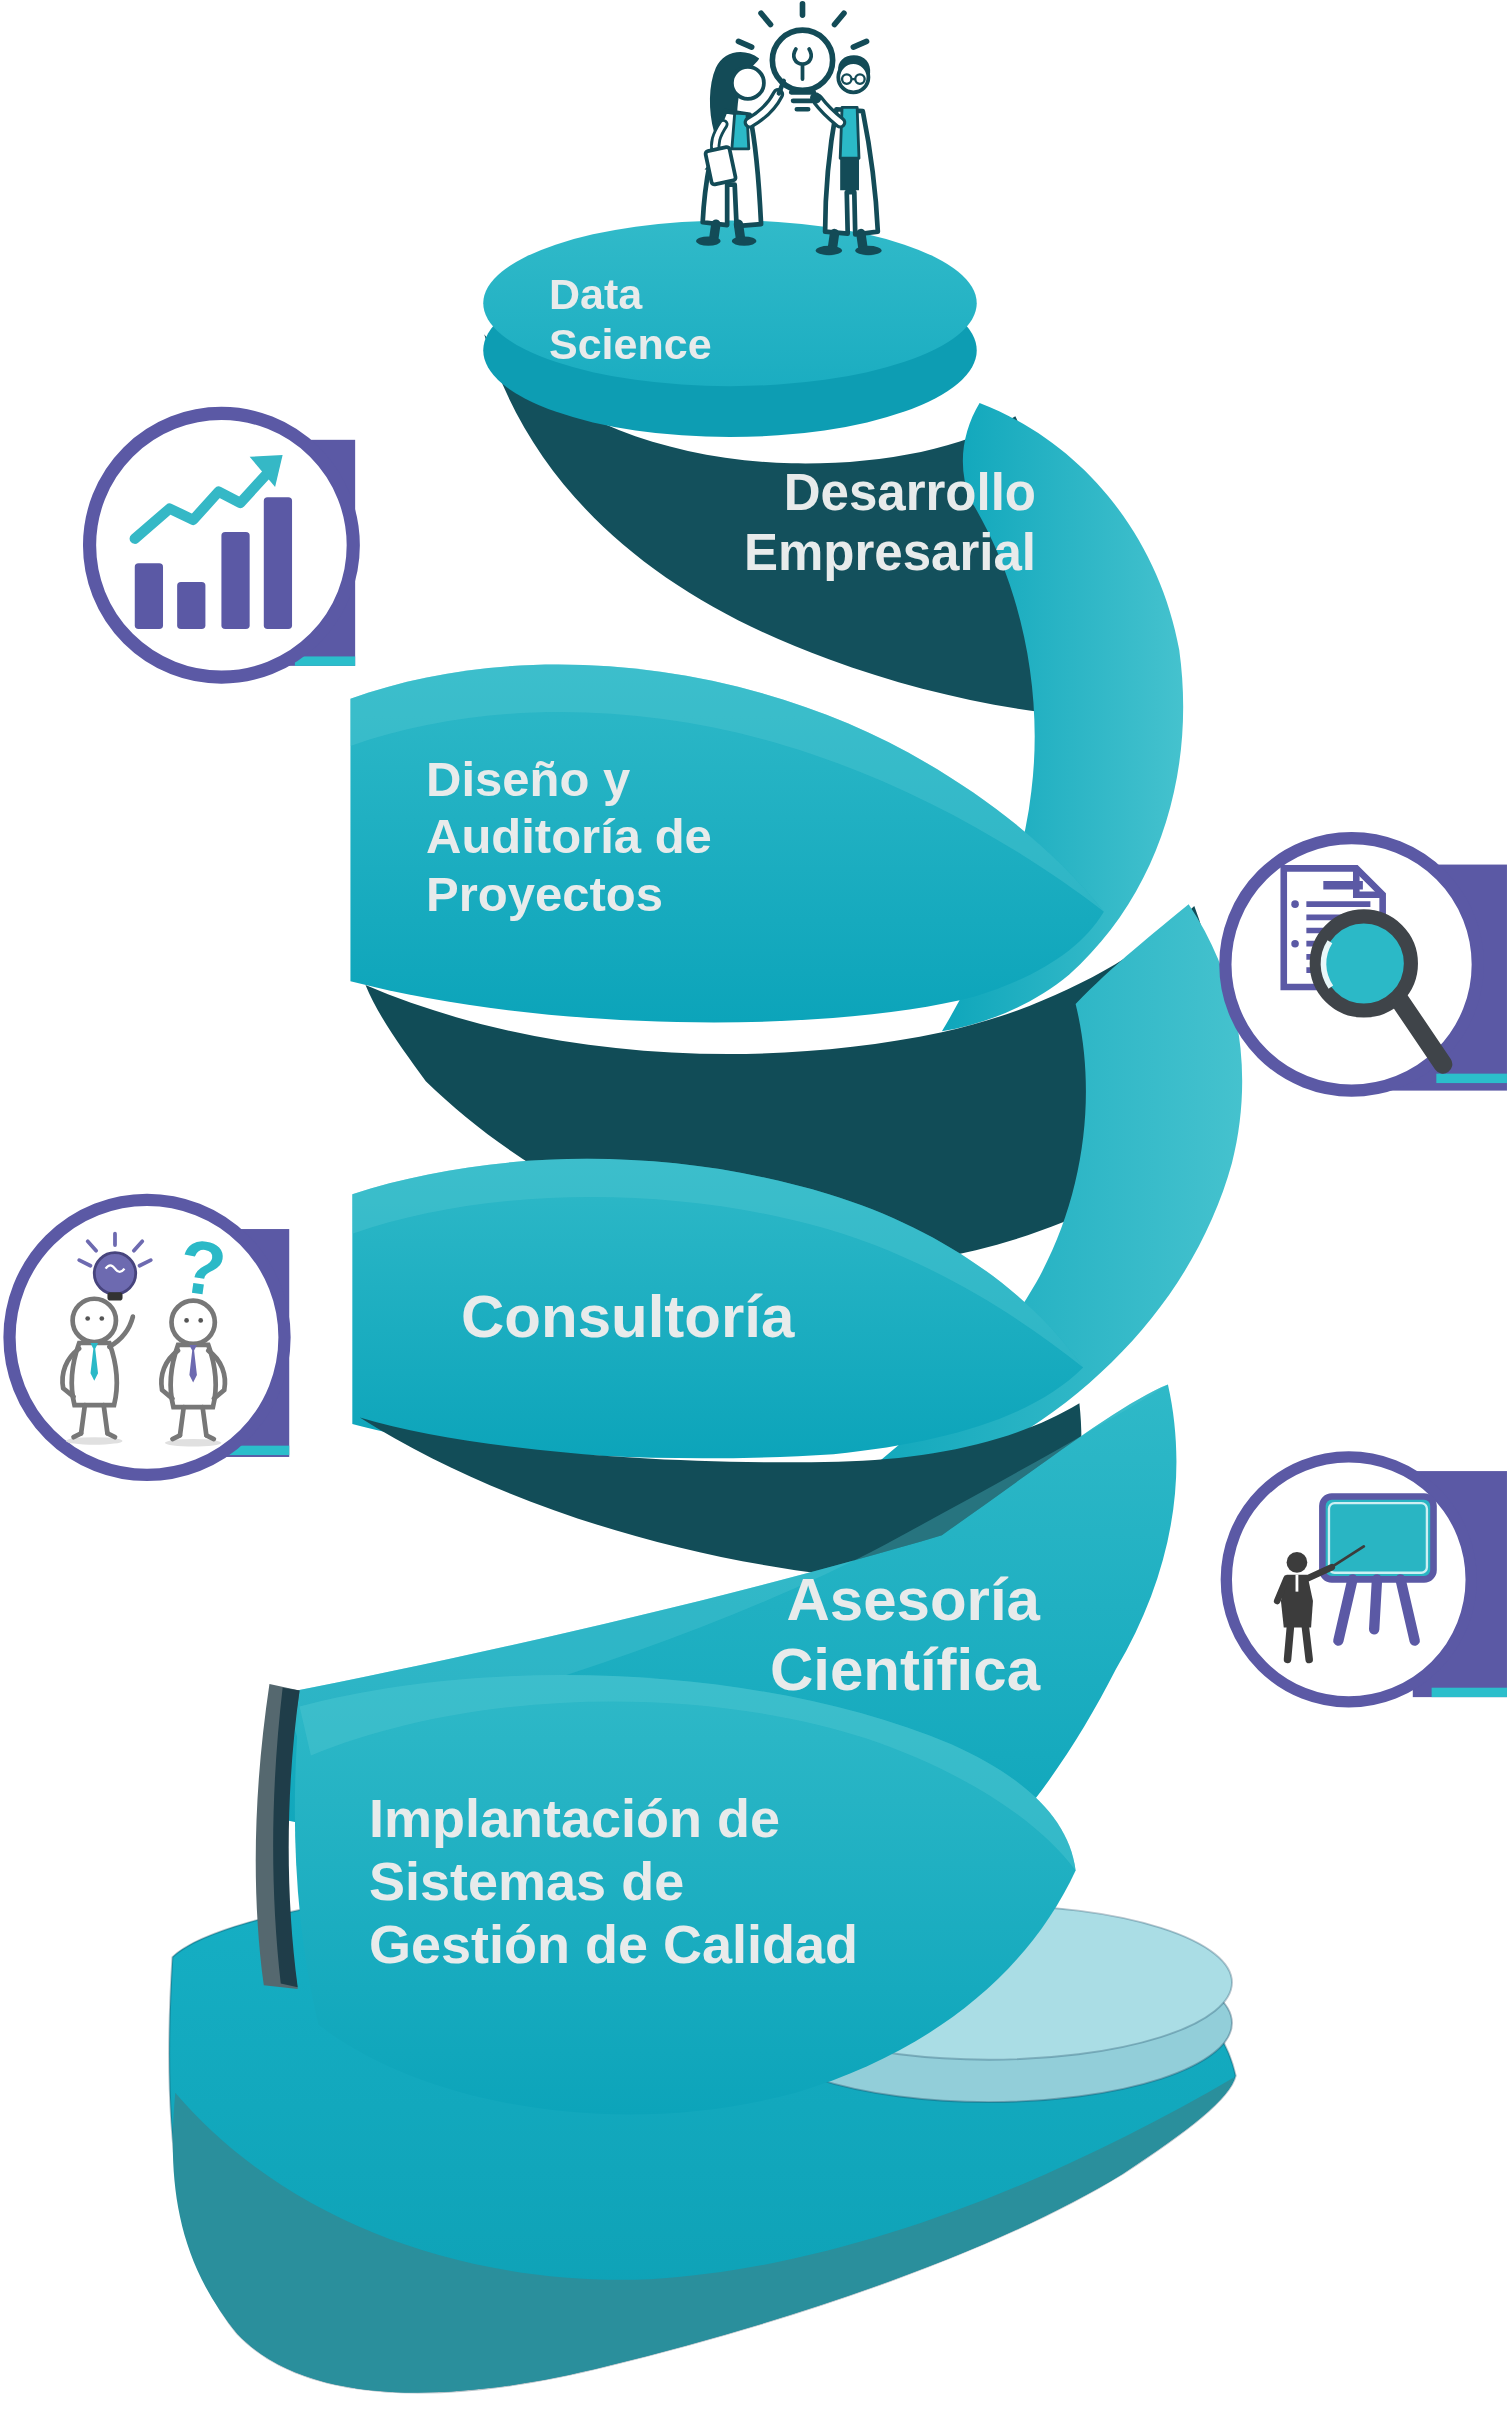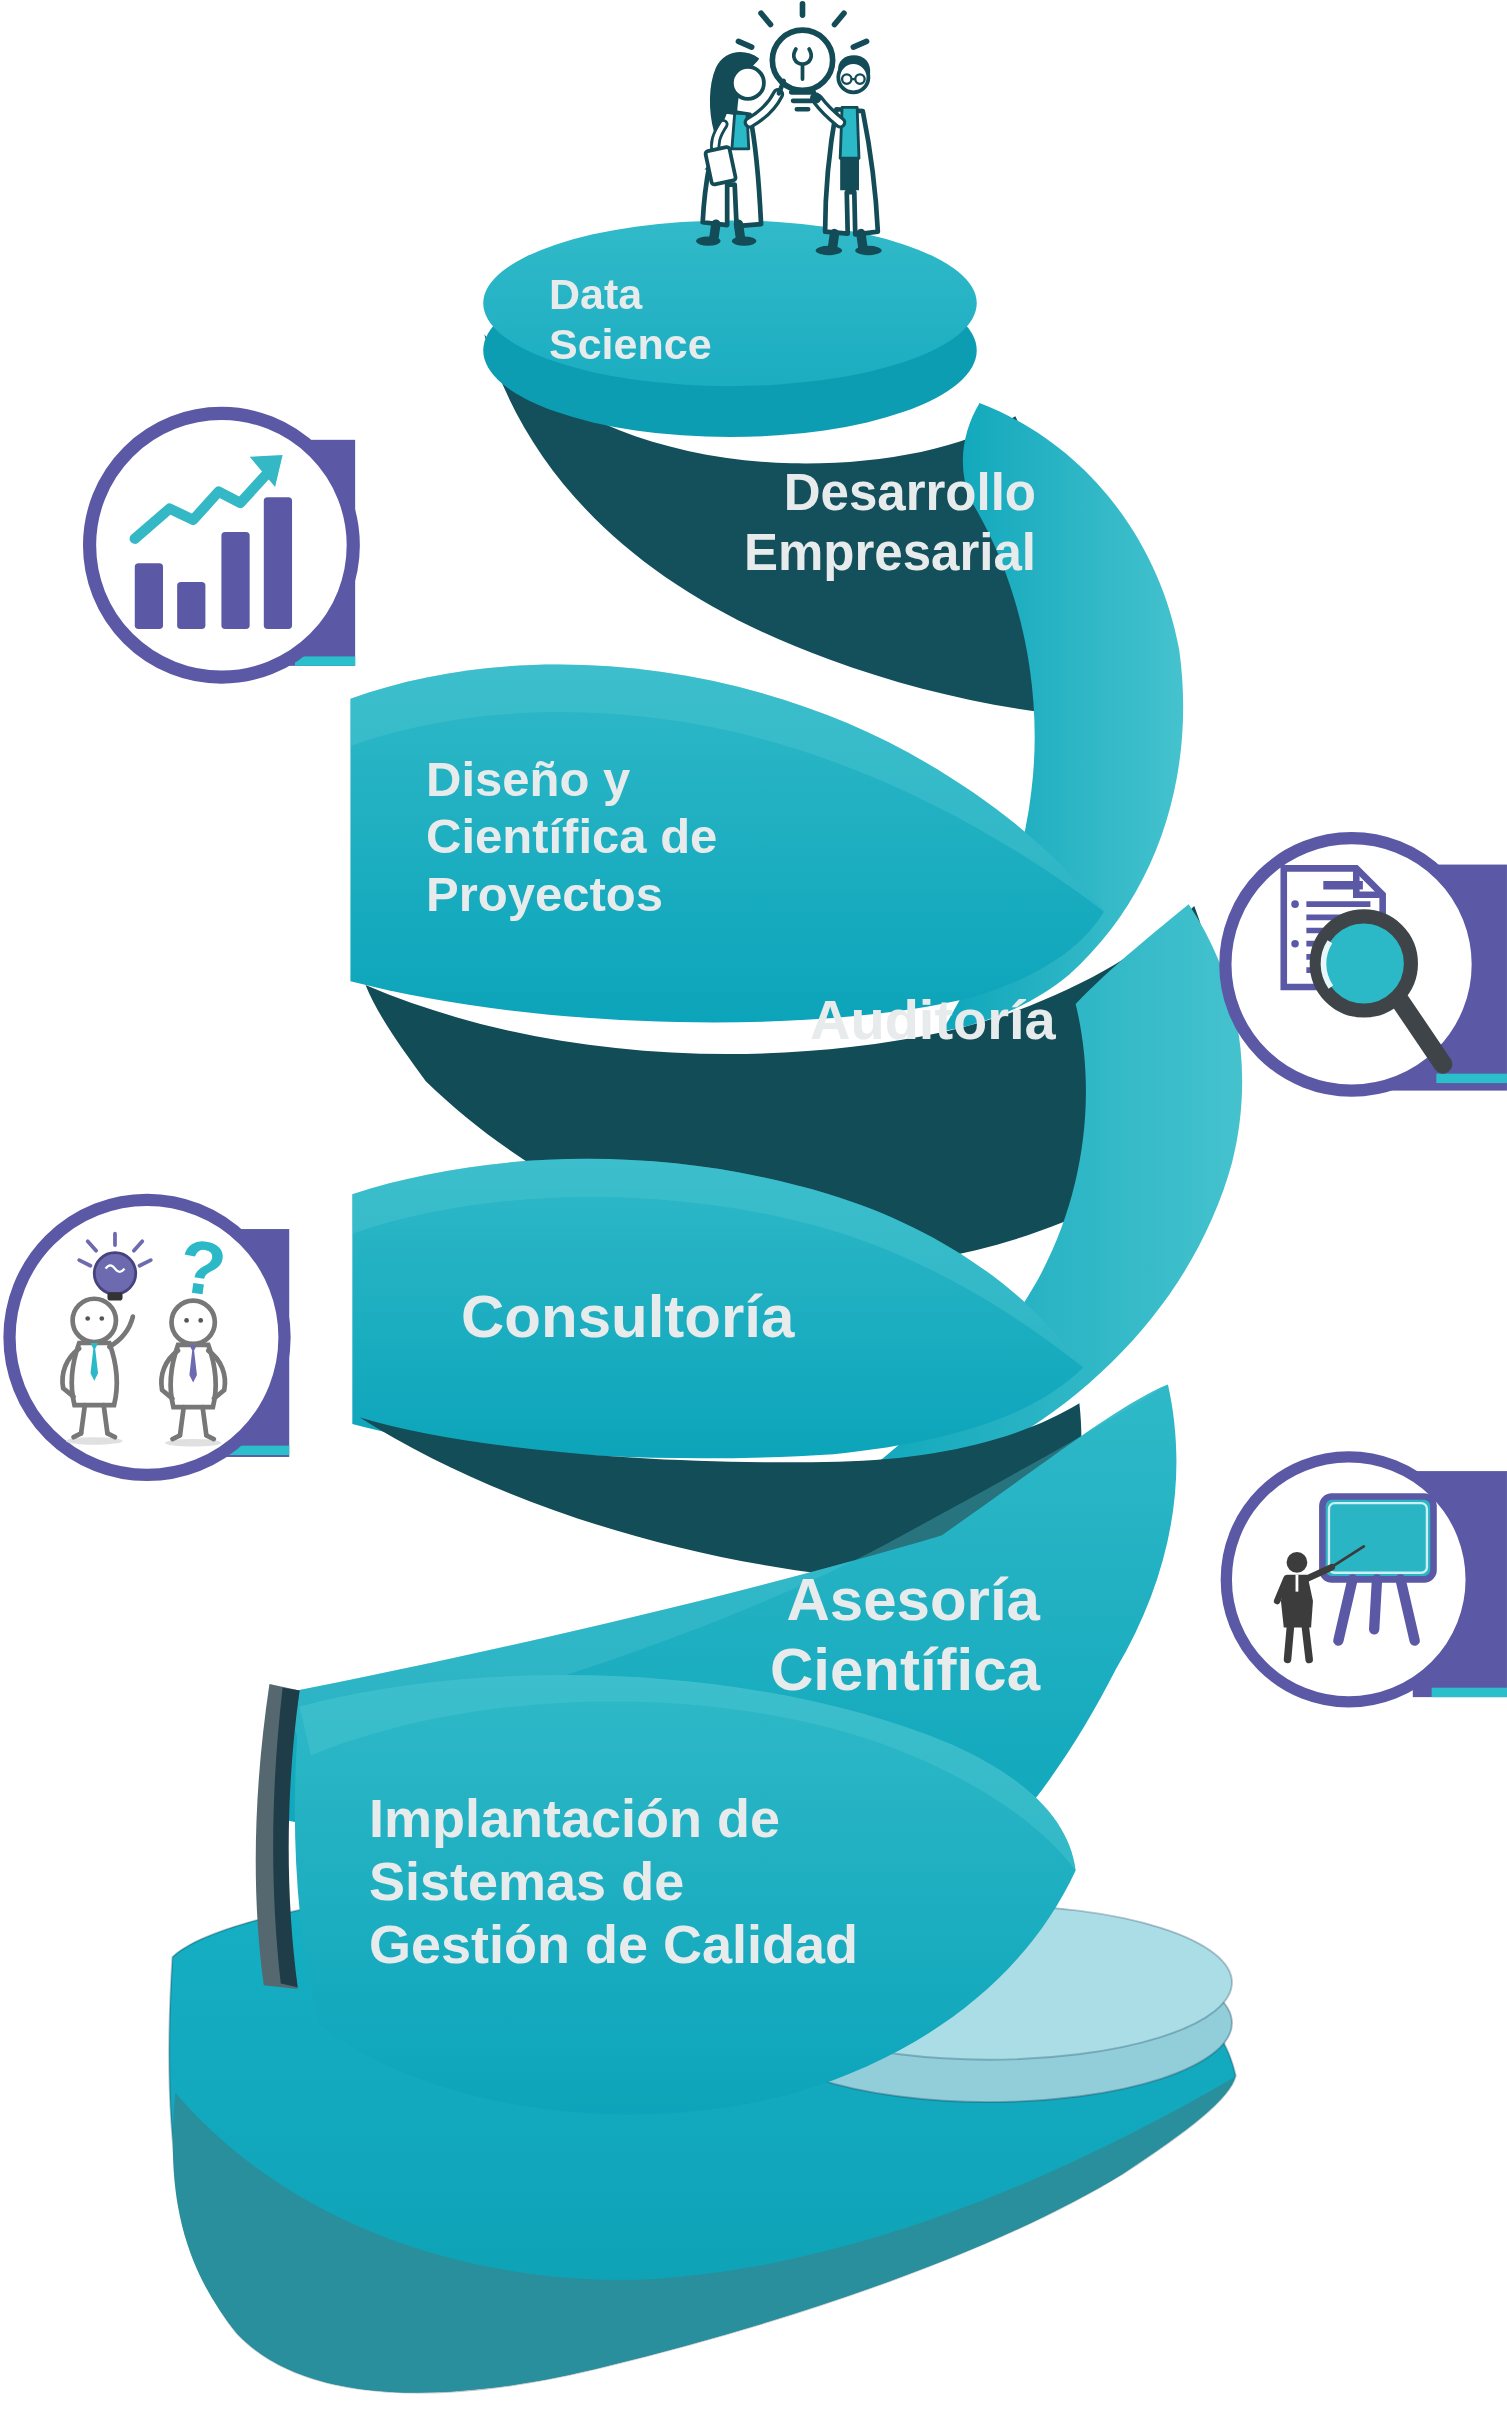--- a/index.html
+++ b/index.html
@@ -258,23 +258,22 @@
       <line x1="1377" y1="1672" x2="1377" y2="1690" stroke="#ffffff" stroke-width="3"></line>
     </g>
   </g>
 </svg>
 
 <div class="step-label lbl-desarrollo">Desarrollo
 Empresarial</div>
 <div class="step-label lbl-data-science">Data
 Science</div>
 <div class="step-label lbl-diseno">Diseño y
-Científica de
+Auditoría de
 Proyectos</div>
-<div class="step-label lbl-auditoria">Auditoría</div>
 <div class="step-label lbl-consultoria">Consultoría</div>
 <div class="step-label lbl-implantacion">Implantación de
 Sistemas de
 Gestión de Calidad</div>
 <div class="step-label lbl-asesoria">Asesoría
 Científica</div>
 
 </div>
 
 

